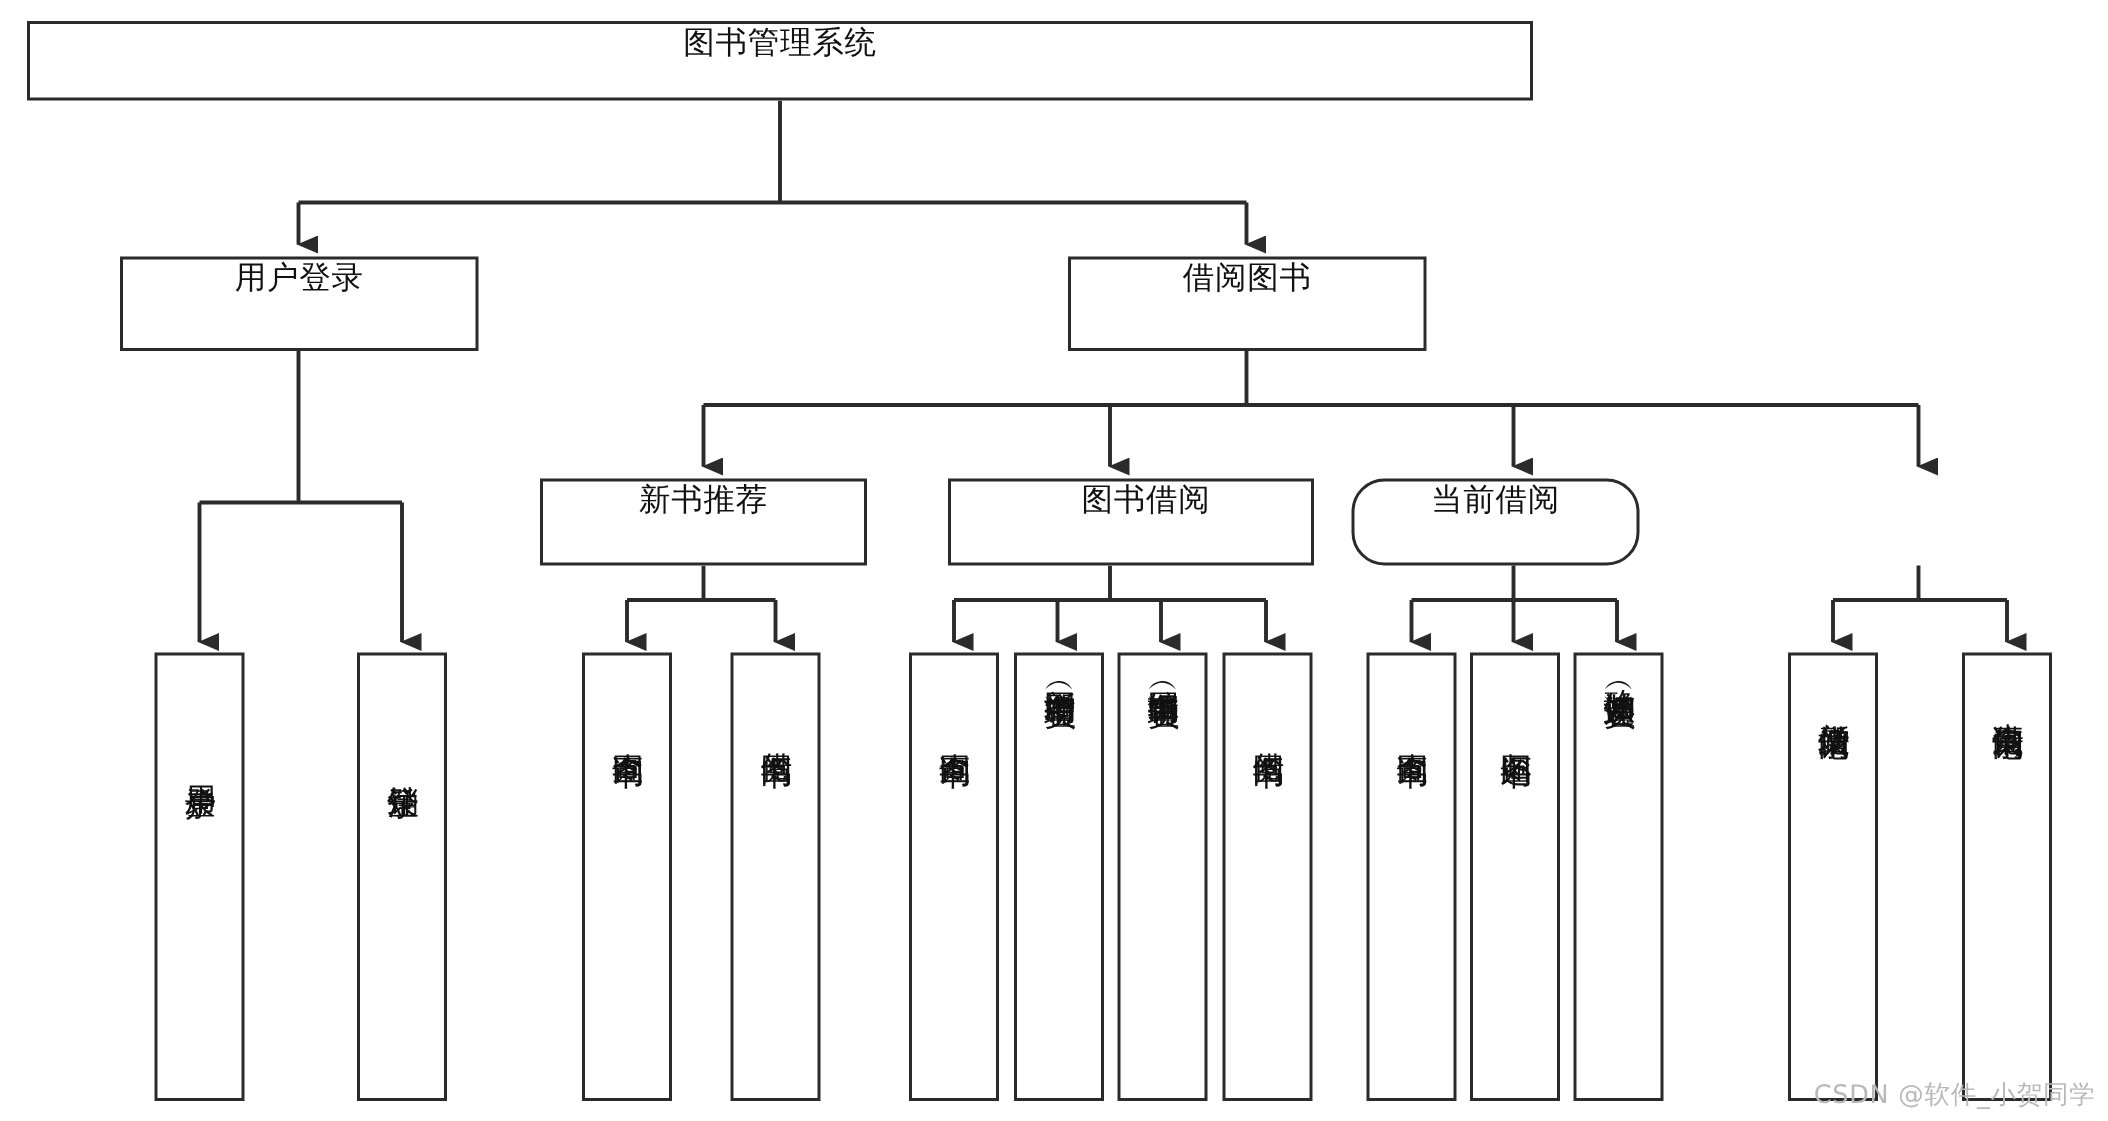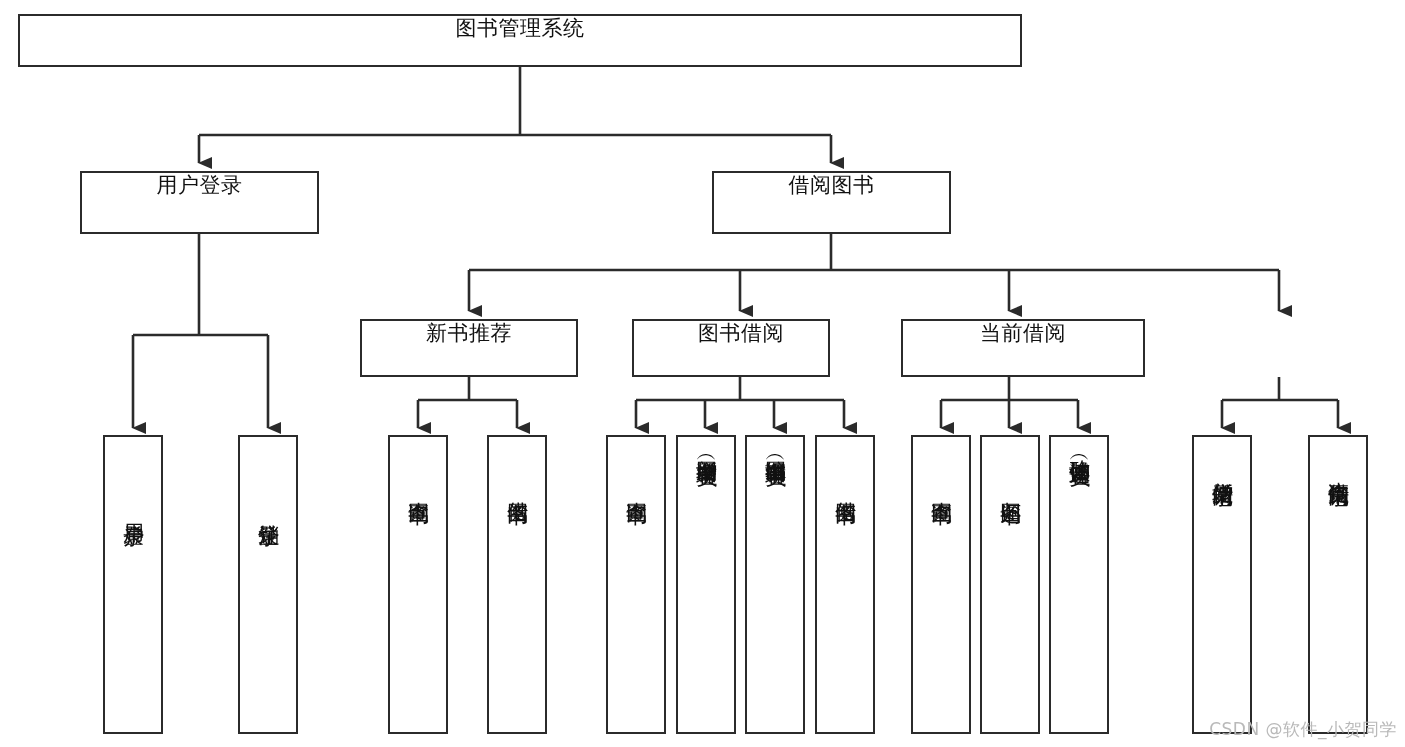--- a/index.html
+++ b/index.html
@@ -144,25 +144,25 @@
   </div>
 
   <div class="node horizontal" style="left:712px; top:171px; width:239px; height:63px;">
     <span class="node-label">借阅图书</span>
   </div>
 
   <div class="node horizontal" style="left:360px; top:319px; width:218px; height:58px;">
     <span class="node-label">新书推荐</span>
   </div>
 
-  <div class="node horizontal" style="left:632px; top:319px; width:198px; height:58px;padding-left:20px;">
+  <div class="node horizontal" style="left:632px; top:319px; width:244px; height:58px;padding-left:20px;">
     <span class="node-label">图书借阅</span>
   </div>
 
-  <div class="node horizontal" style="left:901px; top:319px; width:244px; height:58px;">
+  <div class="node horizontal" style="left:901px; top:319px; width:192px; height:58px;border-radius:22px;">
     <span class="node-label">当前借阅</span>
   </div>
 
 
   <div class="node vertical pad-top-lg" style="left:103px; top:435px; width:60px; height:299px;">
     <span class="node-label">用户登录</span>
   </div>
 
   <div class="node vertical pad-top-lg" style="left:238px; top:435px; width:60px; height:299px;">
     <span class="node-label">注销登录</span>

